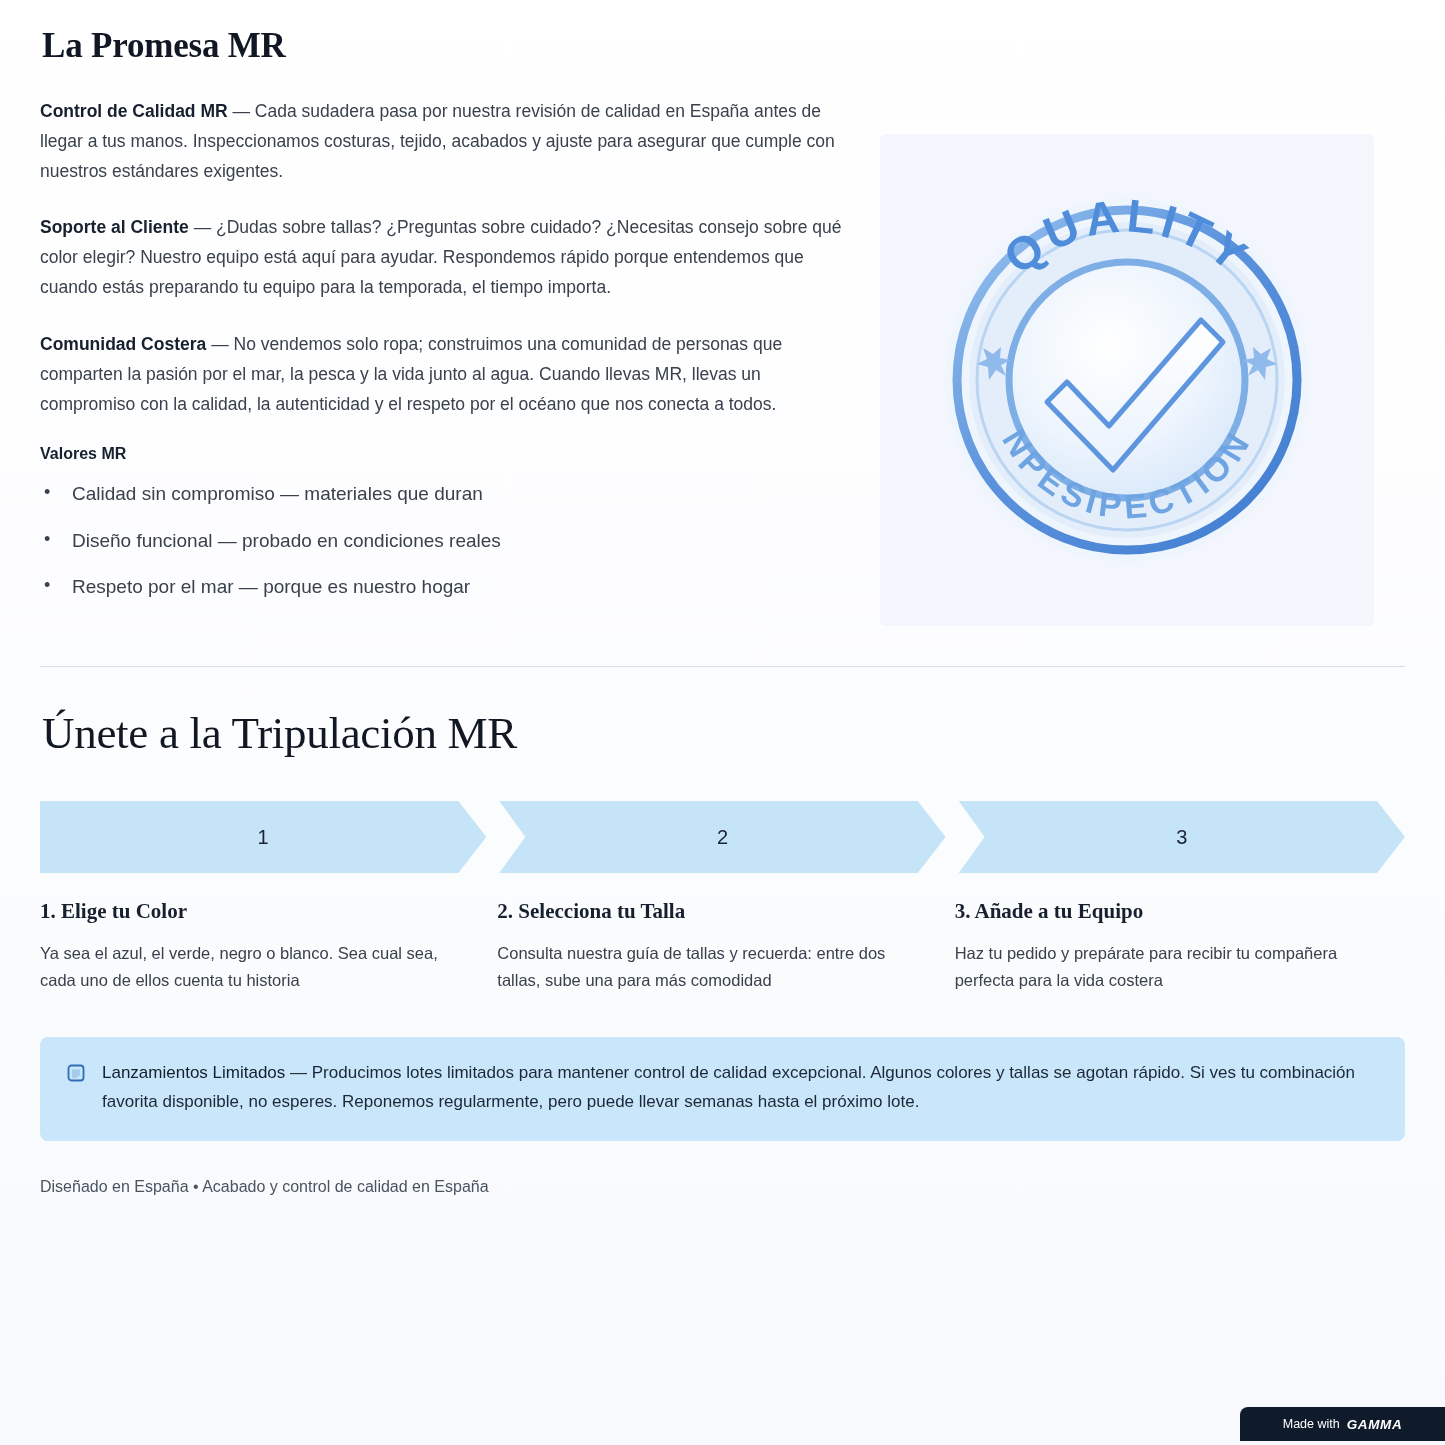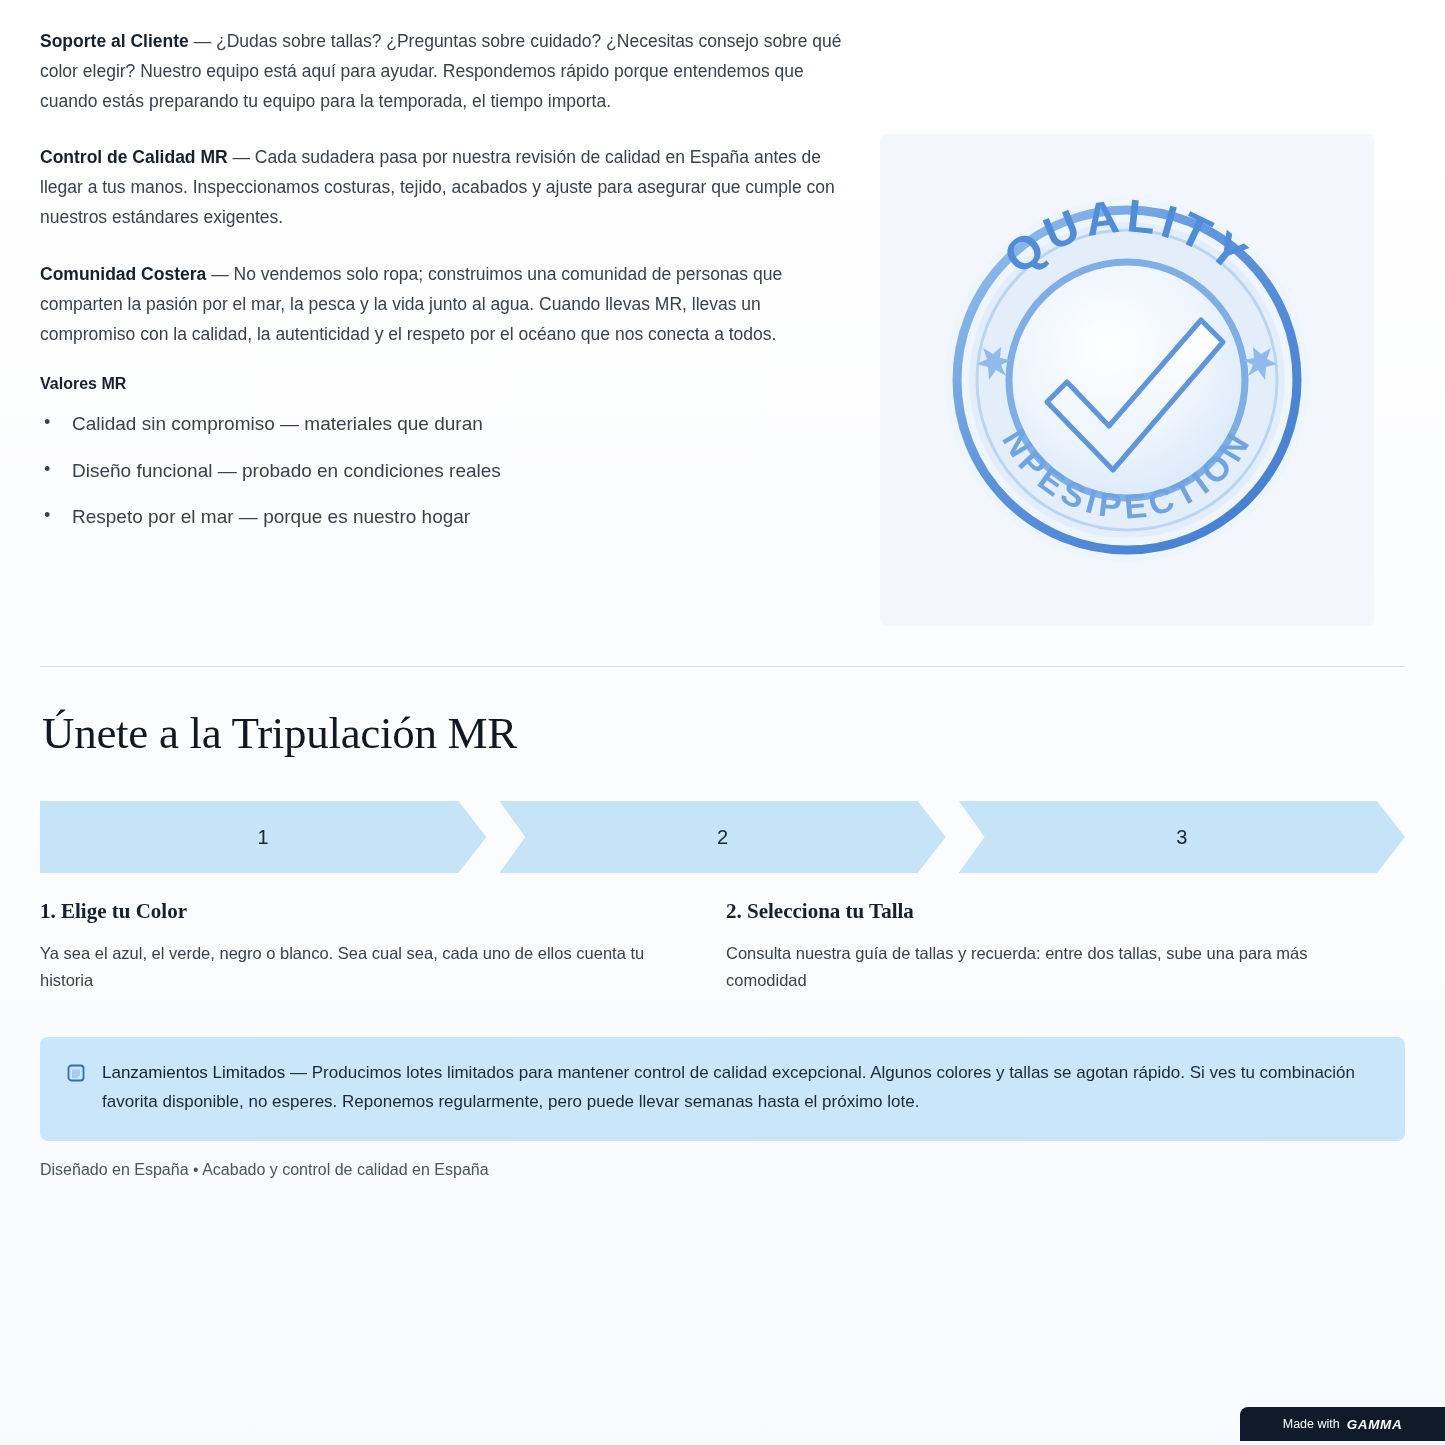--- a/index.html
+++ b/index.html
@@ -151,21 +151,21 @@
     margin-top: 4px;
   }
   .callout-text {
     font-size: 17px;
     line-height: 1.68;
     color: #1c2836;
   }
   .callout-text b { font-weight: 400; color: #13202e; }
 
   .footnote {
-    margin-top: 20px;
+    margin-top: 37px;
     font-size: 16px;
     color: #4a535f;
   }
 
   .gamma-badge {
     position: absolute;
     right: 0;
     bottom: 4px;
     width: 205px;
     height: 34px;
@@ -186,27 +186,28 @@
   }
 </style>
 </head>
 <body>
 
 <div class="page">
 
   <section class="sec1">
     <div class="sec1-left">
 
+      <h1 class="title">La Promesa MR</h1>
+
+      <p class="para">
+        <b>Control de Calidad MR</b><span> — Cada sudadera pasa por nuestra revisión de calidad en España antes de llegar a tus manos. Inspeccionamos costuras, tejido, acabados y ajuste para asegurar que cumple con nuestros estándares exigentes.</span>
+      </p>
 
       <p class="para">
         <b>Soporte al Cliente</b><span> — ¿Dudas sobre tallas? ¿Preguntas sobre cuidado? ¿Necesitas consejo sobre qué color elegir? Nuestro equipo está aquí para ayudar. Respondemos rápido porque entendemos que cuando estás preparando tu equipo para la temporada, el tiempo importa.</span>
-      </p>
-
-      <p class="para">
-        <b>Control de Calidad MR</b><span> — Cada sudadera pasa por nuestra revisión de calidad en España antes de llegar a tus manos. Inspeccionamos costuras, tejido, acabados y ajuste para asegurar que cumple con nuestros estándares exigentes.</span>
       </p>
 
       <p class="para">
         <b>Comunidad Costera</b><span> — No vendemos solo ropa; construimos una comunidad de personas que comparten la pasión por el mar, la pesca y la vida junto al agua. Cuando llevas MR, llevas un compromiso con la calidad, la autenticidad y el respeto por el océano que nos conecta a todos.</span>
       </p>
 
       <h3 class="valores">Valores MR</h3>
 
       <ul class="values">
         <li>Calidad sin compromiso — materiales que duran</li>
@@ -281,20 +282,24 @@
 
     <div class="steps">
       <div class="step">
         <h4>1. Elige tu Color</h4>
         <p>Ya sea el azul, el verde, negro o blanco. Sea cual sea, cada uno de ellos cuenta tu historia</p>
       </div>
       <div class="step">
         <h4>2. Selecciona tu Talla</h4>
         <p>Consulta nuestra guía de tallas y recuerda: entre dos tallas, sube una para más comodidad</p>
       </div>
+      <div class="step">
+        <h4>3. Añade a tu Equipo</h4>
+        <p>Haz tu pedido y prepárate para recibir tu compañera perfecta para la vida costera</p>
+      </div>
     </div>
 
     <div class="callout">
       <span class="callout-icon">
         <svg width="20" height="20" viewBox="0 0 20 20">
           <rect x="2.5" y="2.5" width="15" height="15" rx="3" fill="none" stroke="#2f6fb5" stroke-width="1.8"></rect>
           <path d="M6 6.5 H14 V12 L10.5 15 H6 Z" fill="#2f6fb5" opacity="0.22"></path>
         </svg>
       </span>
       <div class="callout-text">

